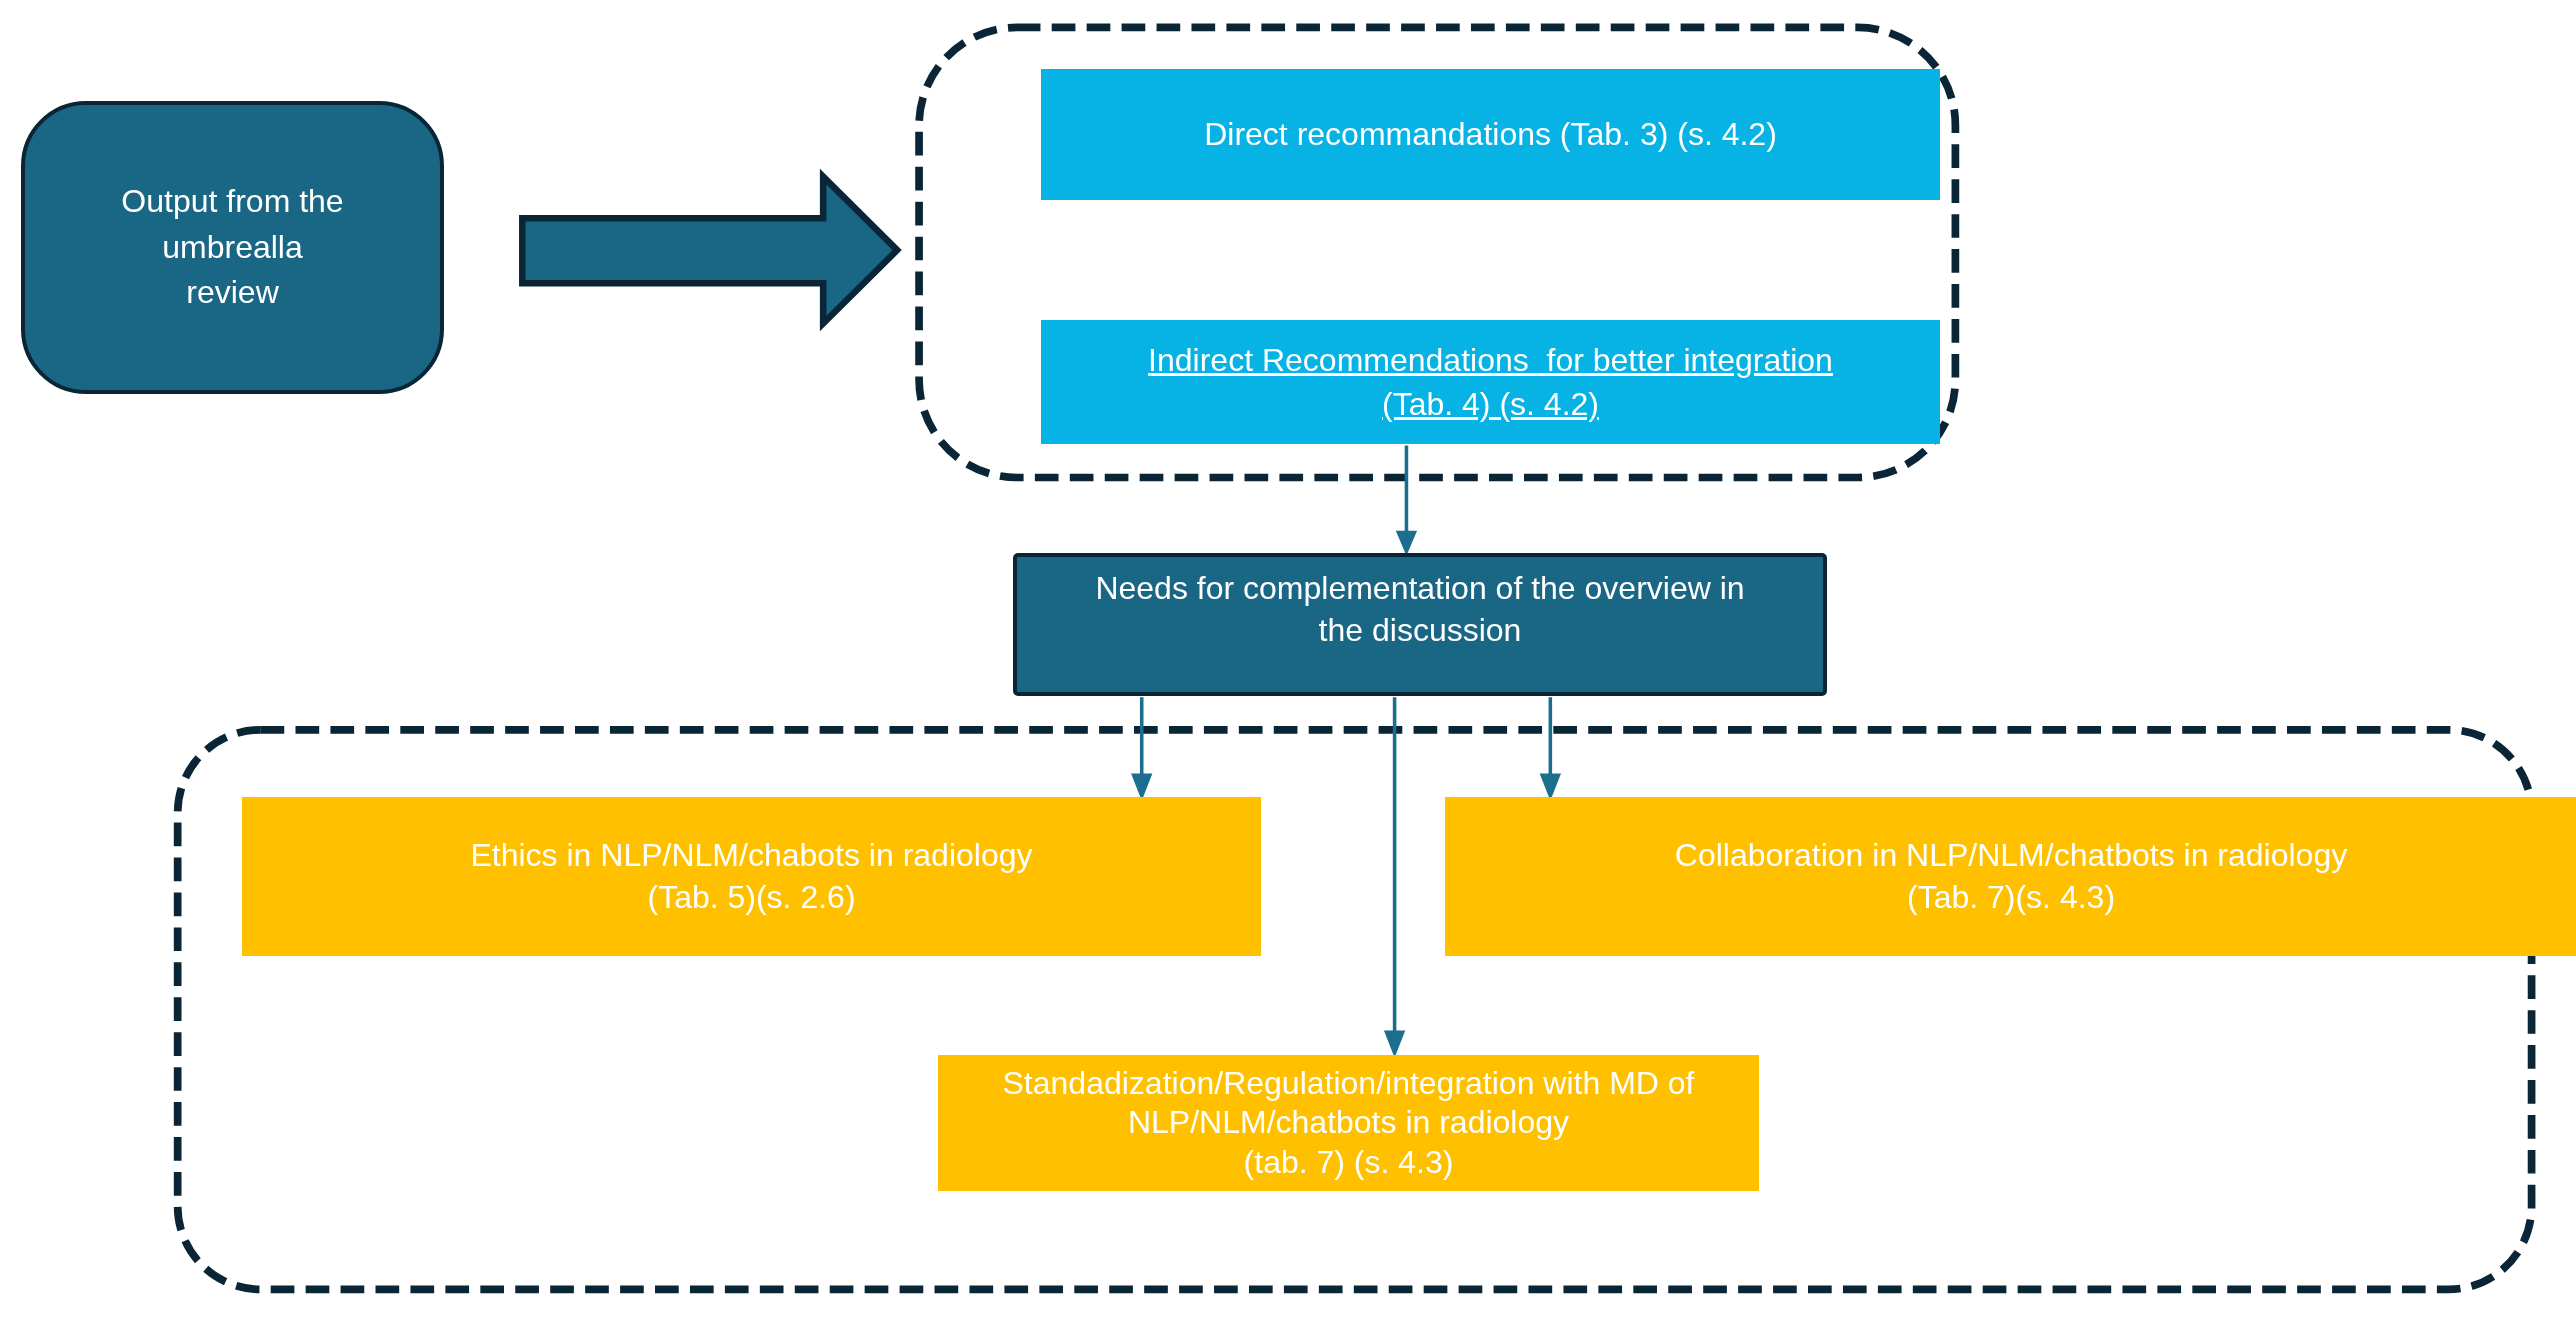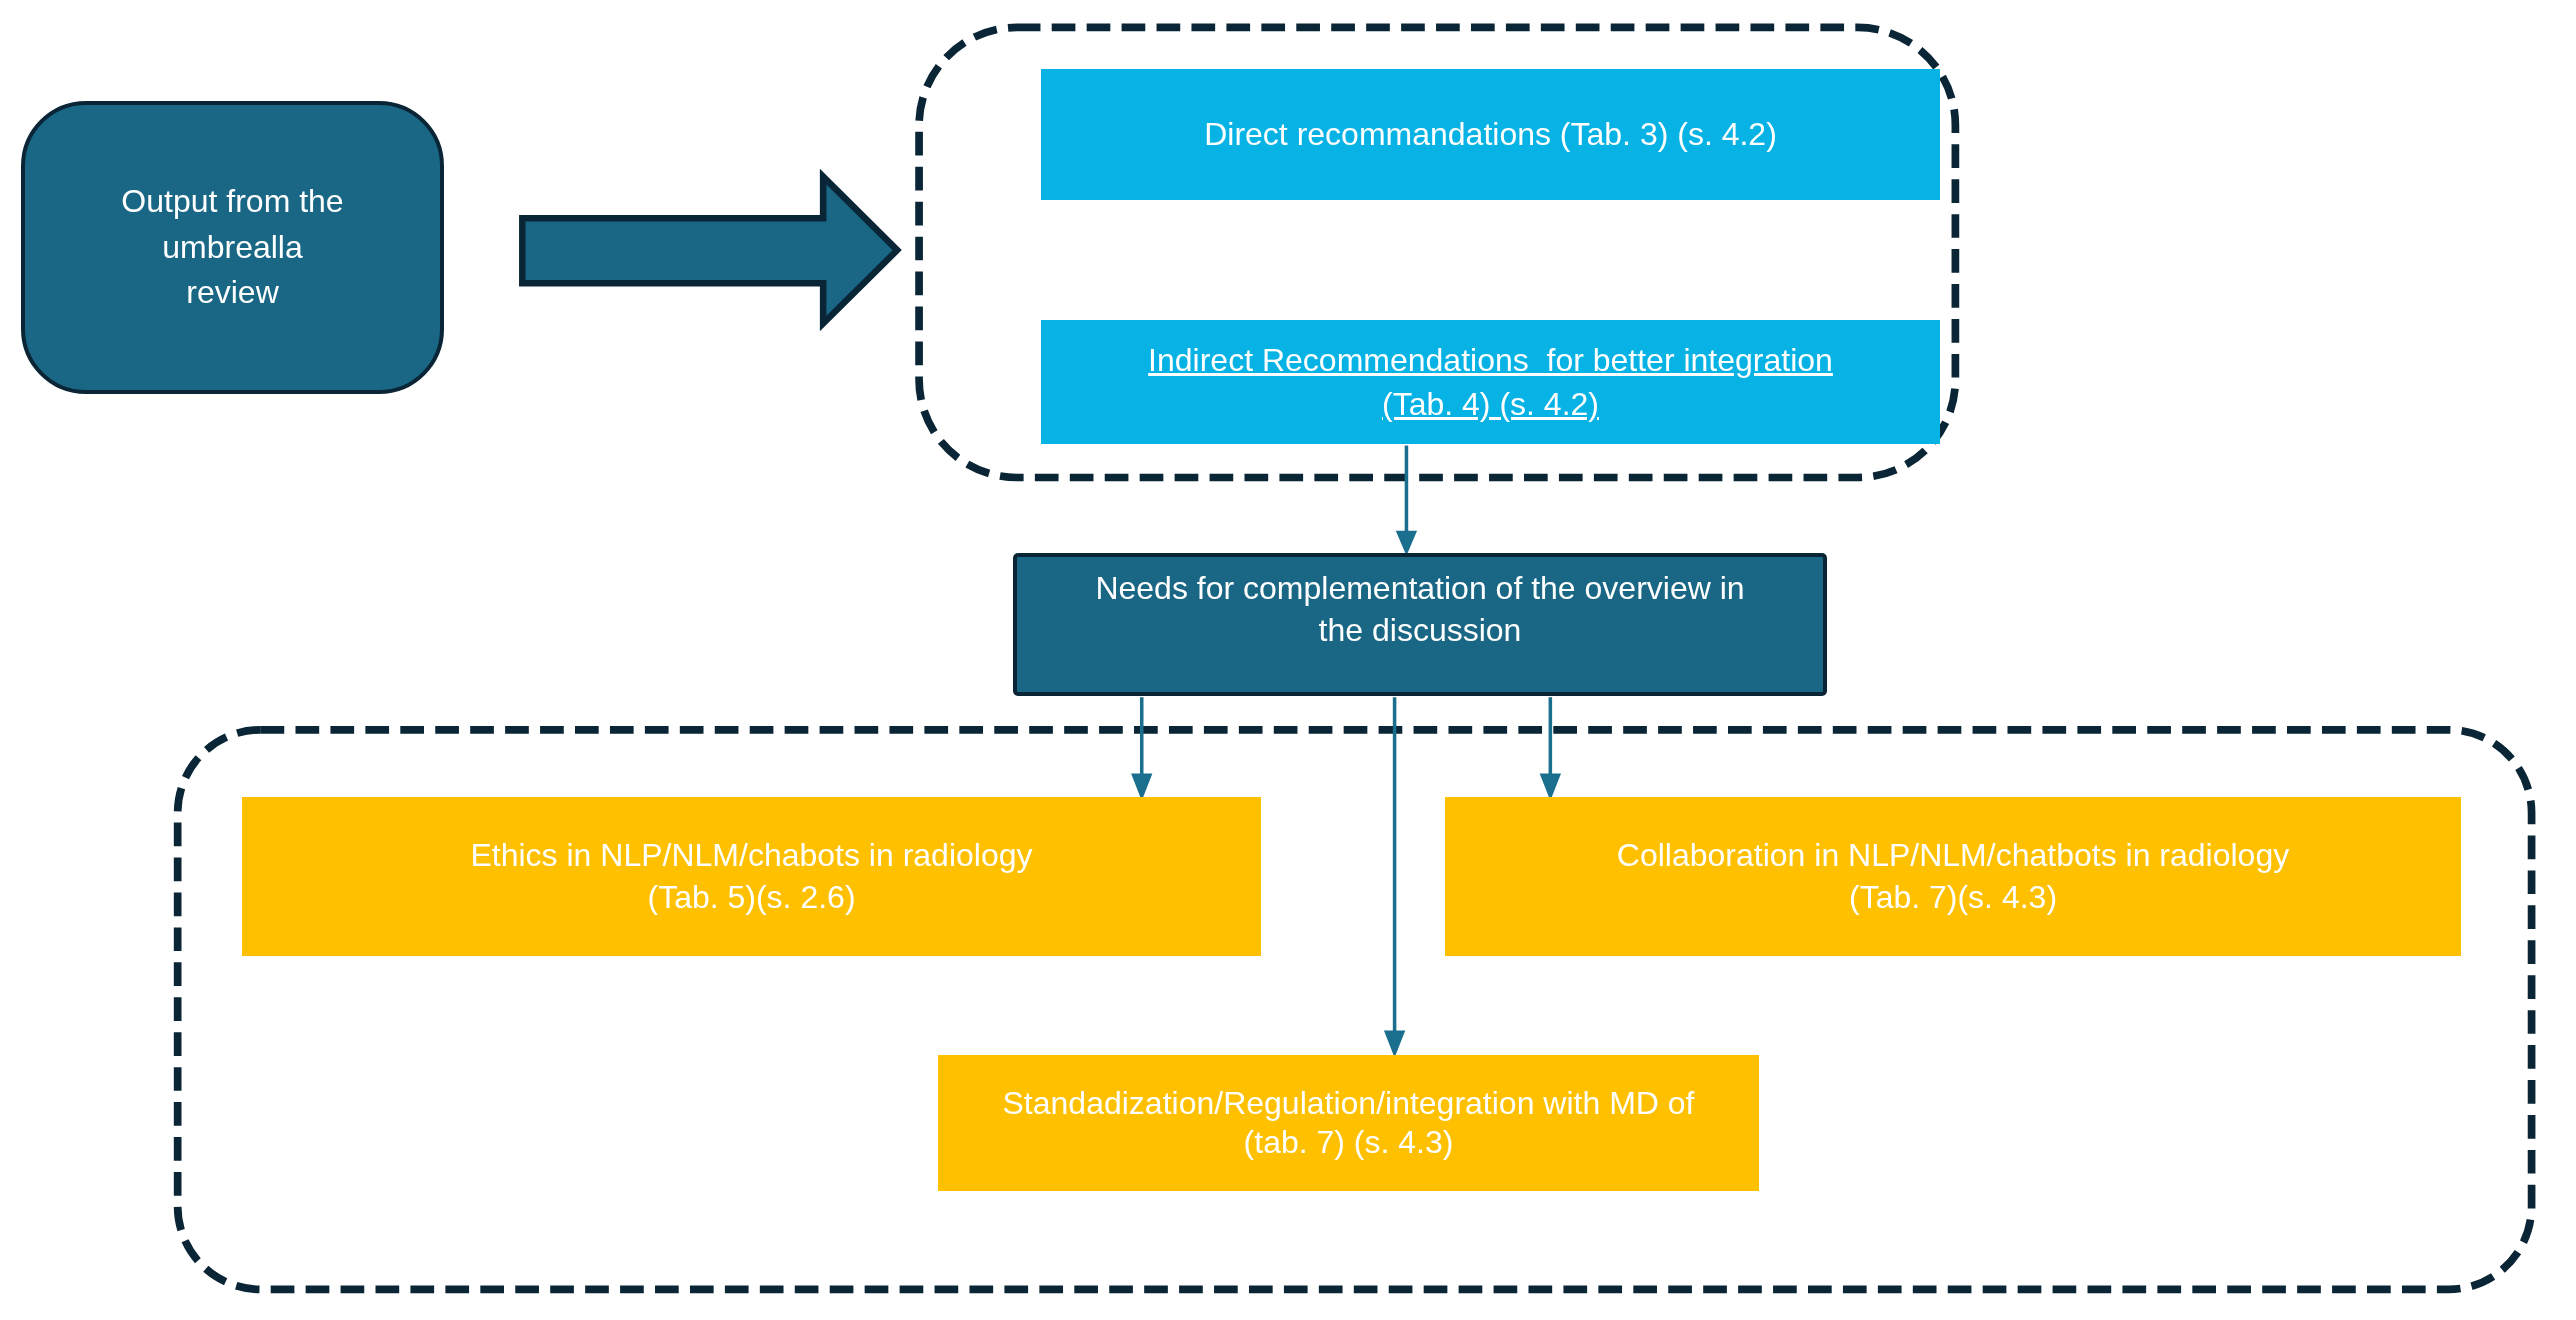--- a/index.html
+++ b/index.html
@@ -78,21 +78,21 @@
     border-radius: 5px;
     justify-content: flex-start;
     padding-top: 9.5px;
     line-height: 1.33;
   }
   .node-ethics {
     left: 242px; top: 797px; width: 1019px; height: 159px;
     background: var(--gold-fill);
   }
   .node-collaboration {
-    left: 1445px; top: 797px; width: 1016px; height: 159px;
+    left: 1445px; top: 797px; width: 1132px; height: 159px;
     background: var(--gold-fill);
   }
   .node-standardization {
     left: 938px; top: 1055px; width: 821px; height: 136px;
     background: var(--gold-fill);
     line-height: 1.22;
   }
 </style>
 </head>
 <body>
@@ -144,17 +144,18 @@
     <span class="line">(Tab. 5)(s. 2.6)</span>
   </div>
 
   <div class="node node-collaboration">
     <span class="line">Collaboration in NLP/NLM/chatbots in radiology</span>
     <span class="line">(Tab. 7)(s. 4.3)</span>
   </div>
 
   <div class="node node-standardization">
     <span class="line">Standadization/Regulation/integration with MD of</span>
+    <span class="line">NLP/NLM/chatbots in radiology</span>
     <span class="line">(tab. 7) (s. 4.3)</span>
   </div>
 
 </div>
 
 
 </body></html>

